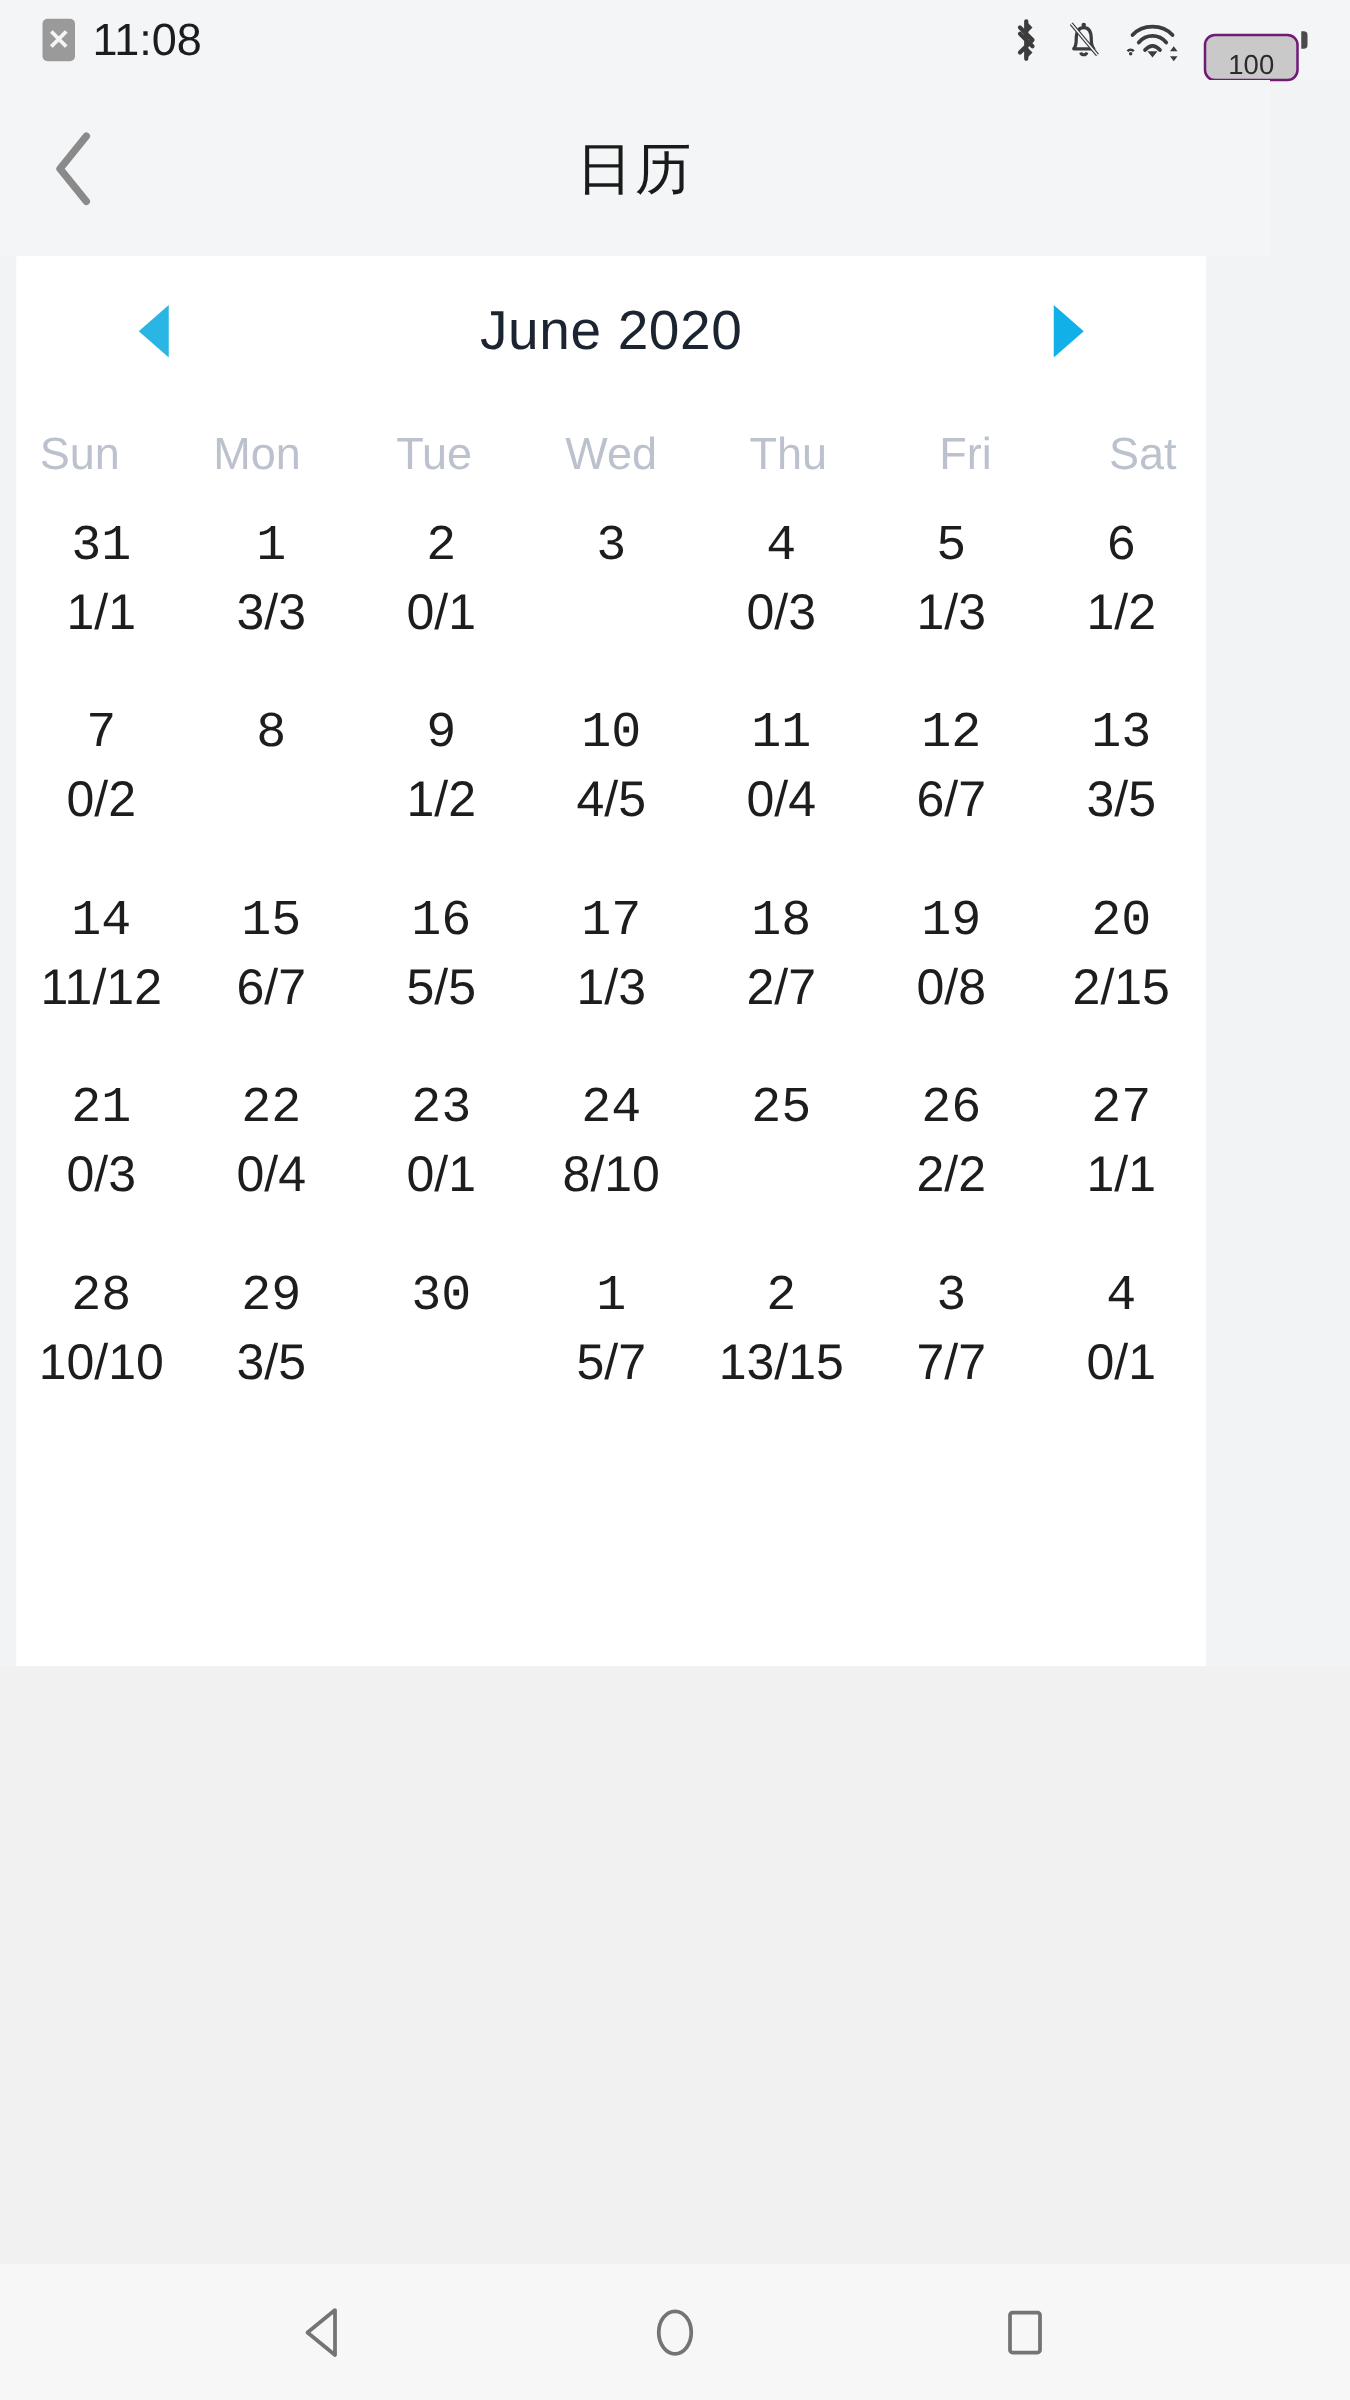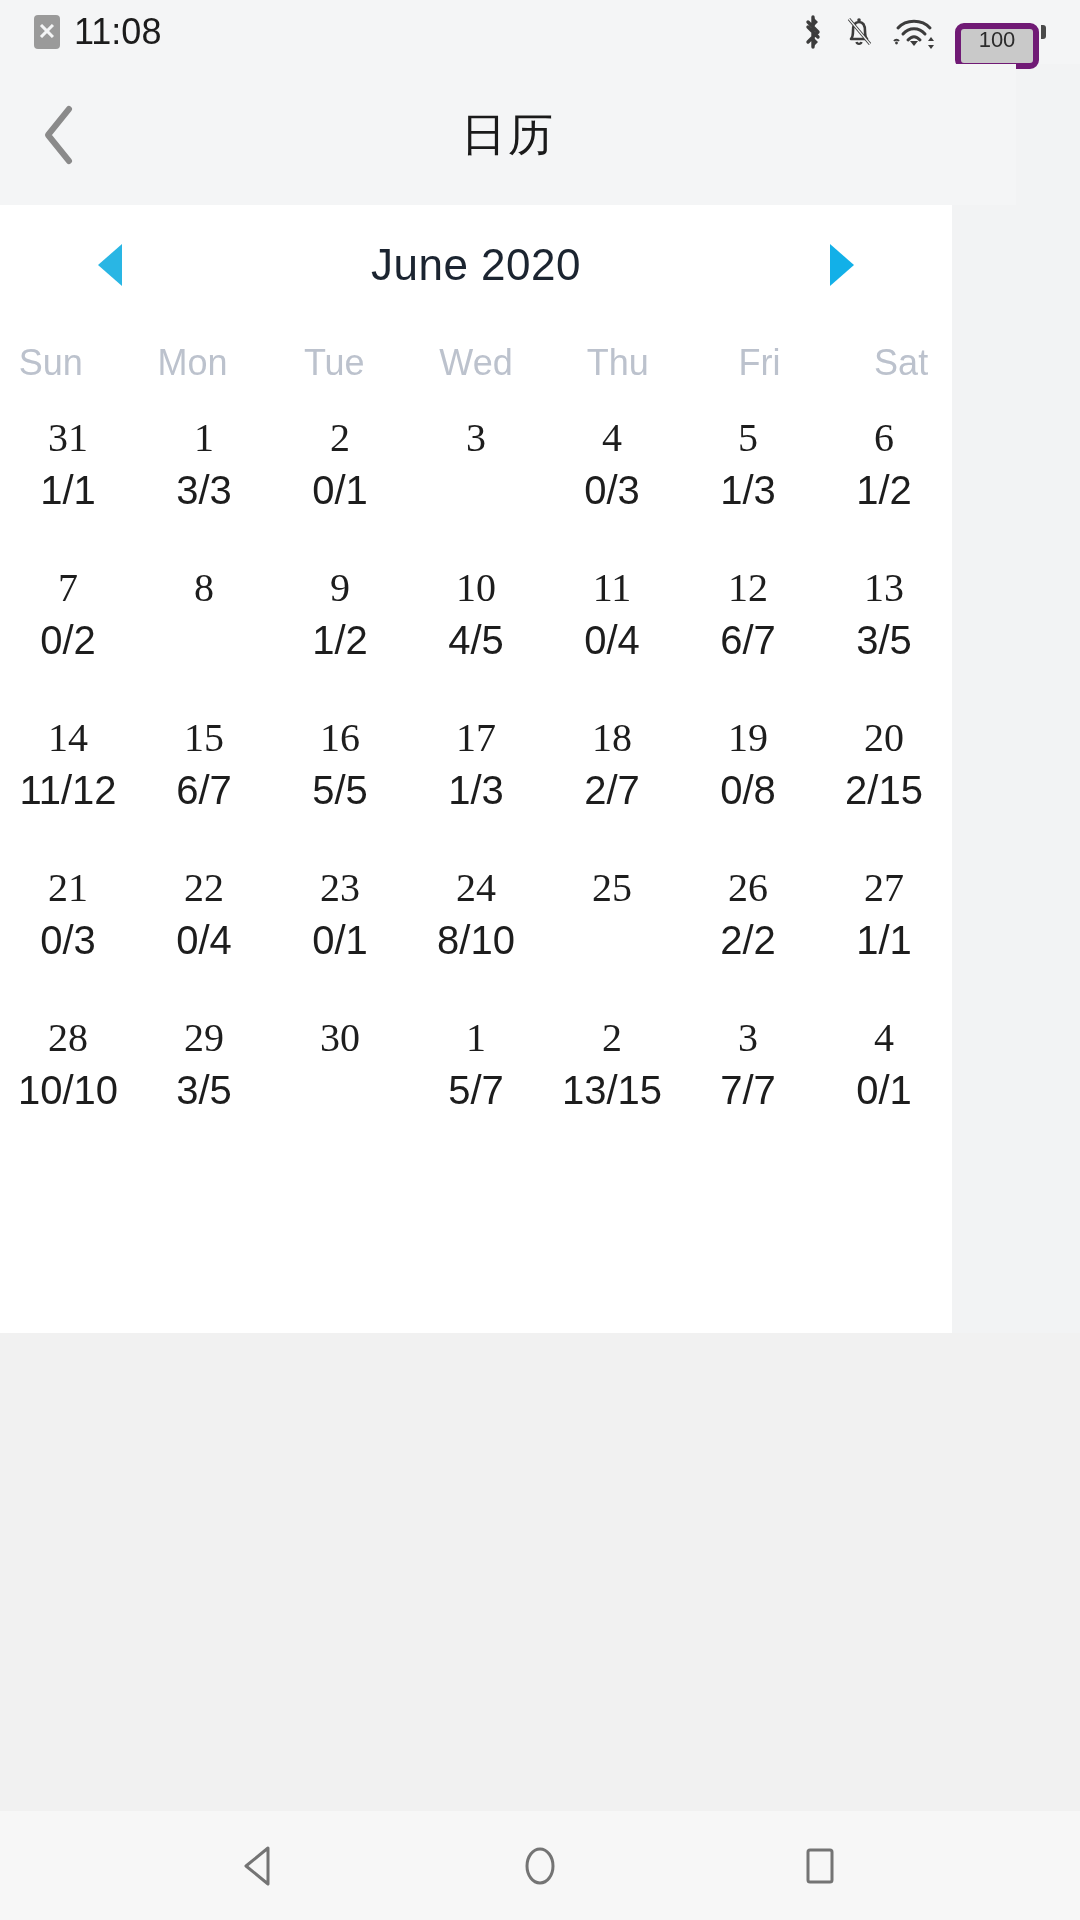--- a/index.html
+++ b/index.html
@@ -59,25 +59,25 @@
     gap: 17px;
   }
   .status-right svg { display: block; }
   .battery {
     display: flex;
     align-items: center;
   }
   .battery-body {
     width: 72px;
     height: 34px;
-    border: 6px solid #701a75;
+    border: 2px solid #701a75;
     border-radius: 9px;
     background: #c9c9c9;
     display: flex;
-    align-items: flex-start;
+    align-items: flex-end;
     justify-content: center;
     margin-top: 28px;
   }
   .battery-text {
     font-size: 22px;
     color: #2b2b2b;
     font-family: "Liberation Sans", sans-serif;
     line-height: 1;
   }
   .battery-cap {
@@ -116,21 +116,21 @@
     text-align: center;
     font-size: 45px;
     color: #1a1a1a;
     font-family: "Liberation Sans", sans-serif;
     letter-spacing: 2px;
   }
 
   
   .calendar-card {
     position: absolute;
-    top: 205px; left: 0;
+    top: 205px; left: 13px;
     width: 952px;
     height: 1128px;
     background: #ffffff;
     box-sizing: border-box;
   }
 
   .month-nav {
     height: 120px;
     display: flex;
     align-items: center;
@@ -195,21 +195,21 @@
     flex-direction: column;
     align-items: center;
     justify-content: flex-start;
     padding-top: 12px;
     box-sizing: border-box;
     cursor: pointer;
   }
   .day-num {
     font-size: 40px;
     color: #1d1d1d;
-    font-family: Liberation Serif, serif;
+    font-family: Liberation Mono, monospace;
     line-height: 1.25;
   }
   .day-sub {
     font-size: 40px;
     color: #1d1d1d;
     font-family: "Liberation Sans", sans-serif;
     line-height: 1.25;
     margin-top: 2px;
     min-height: 50px;
   }

